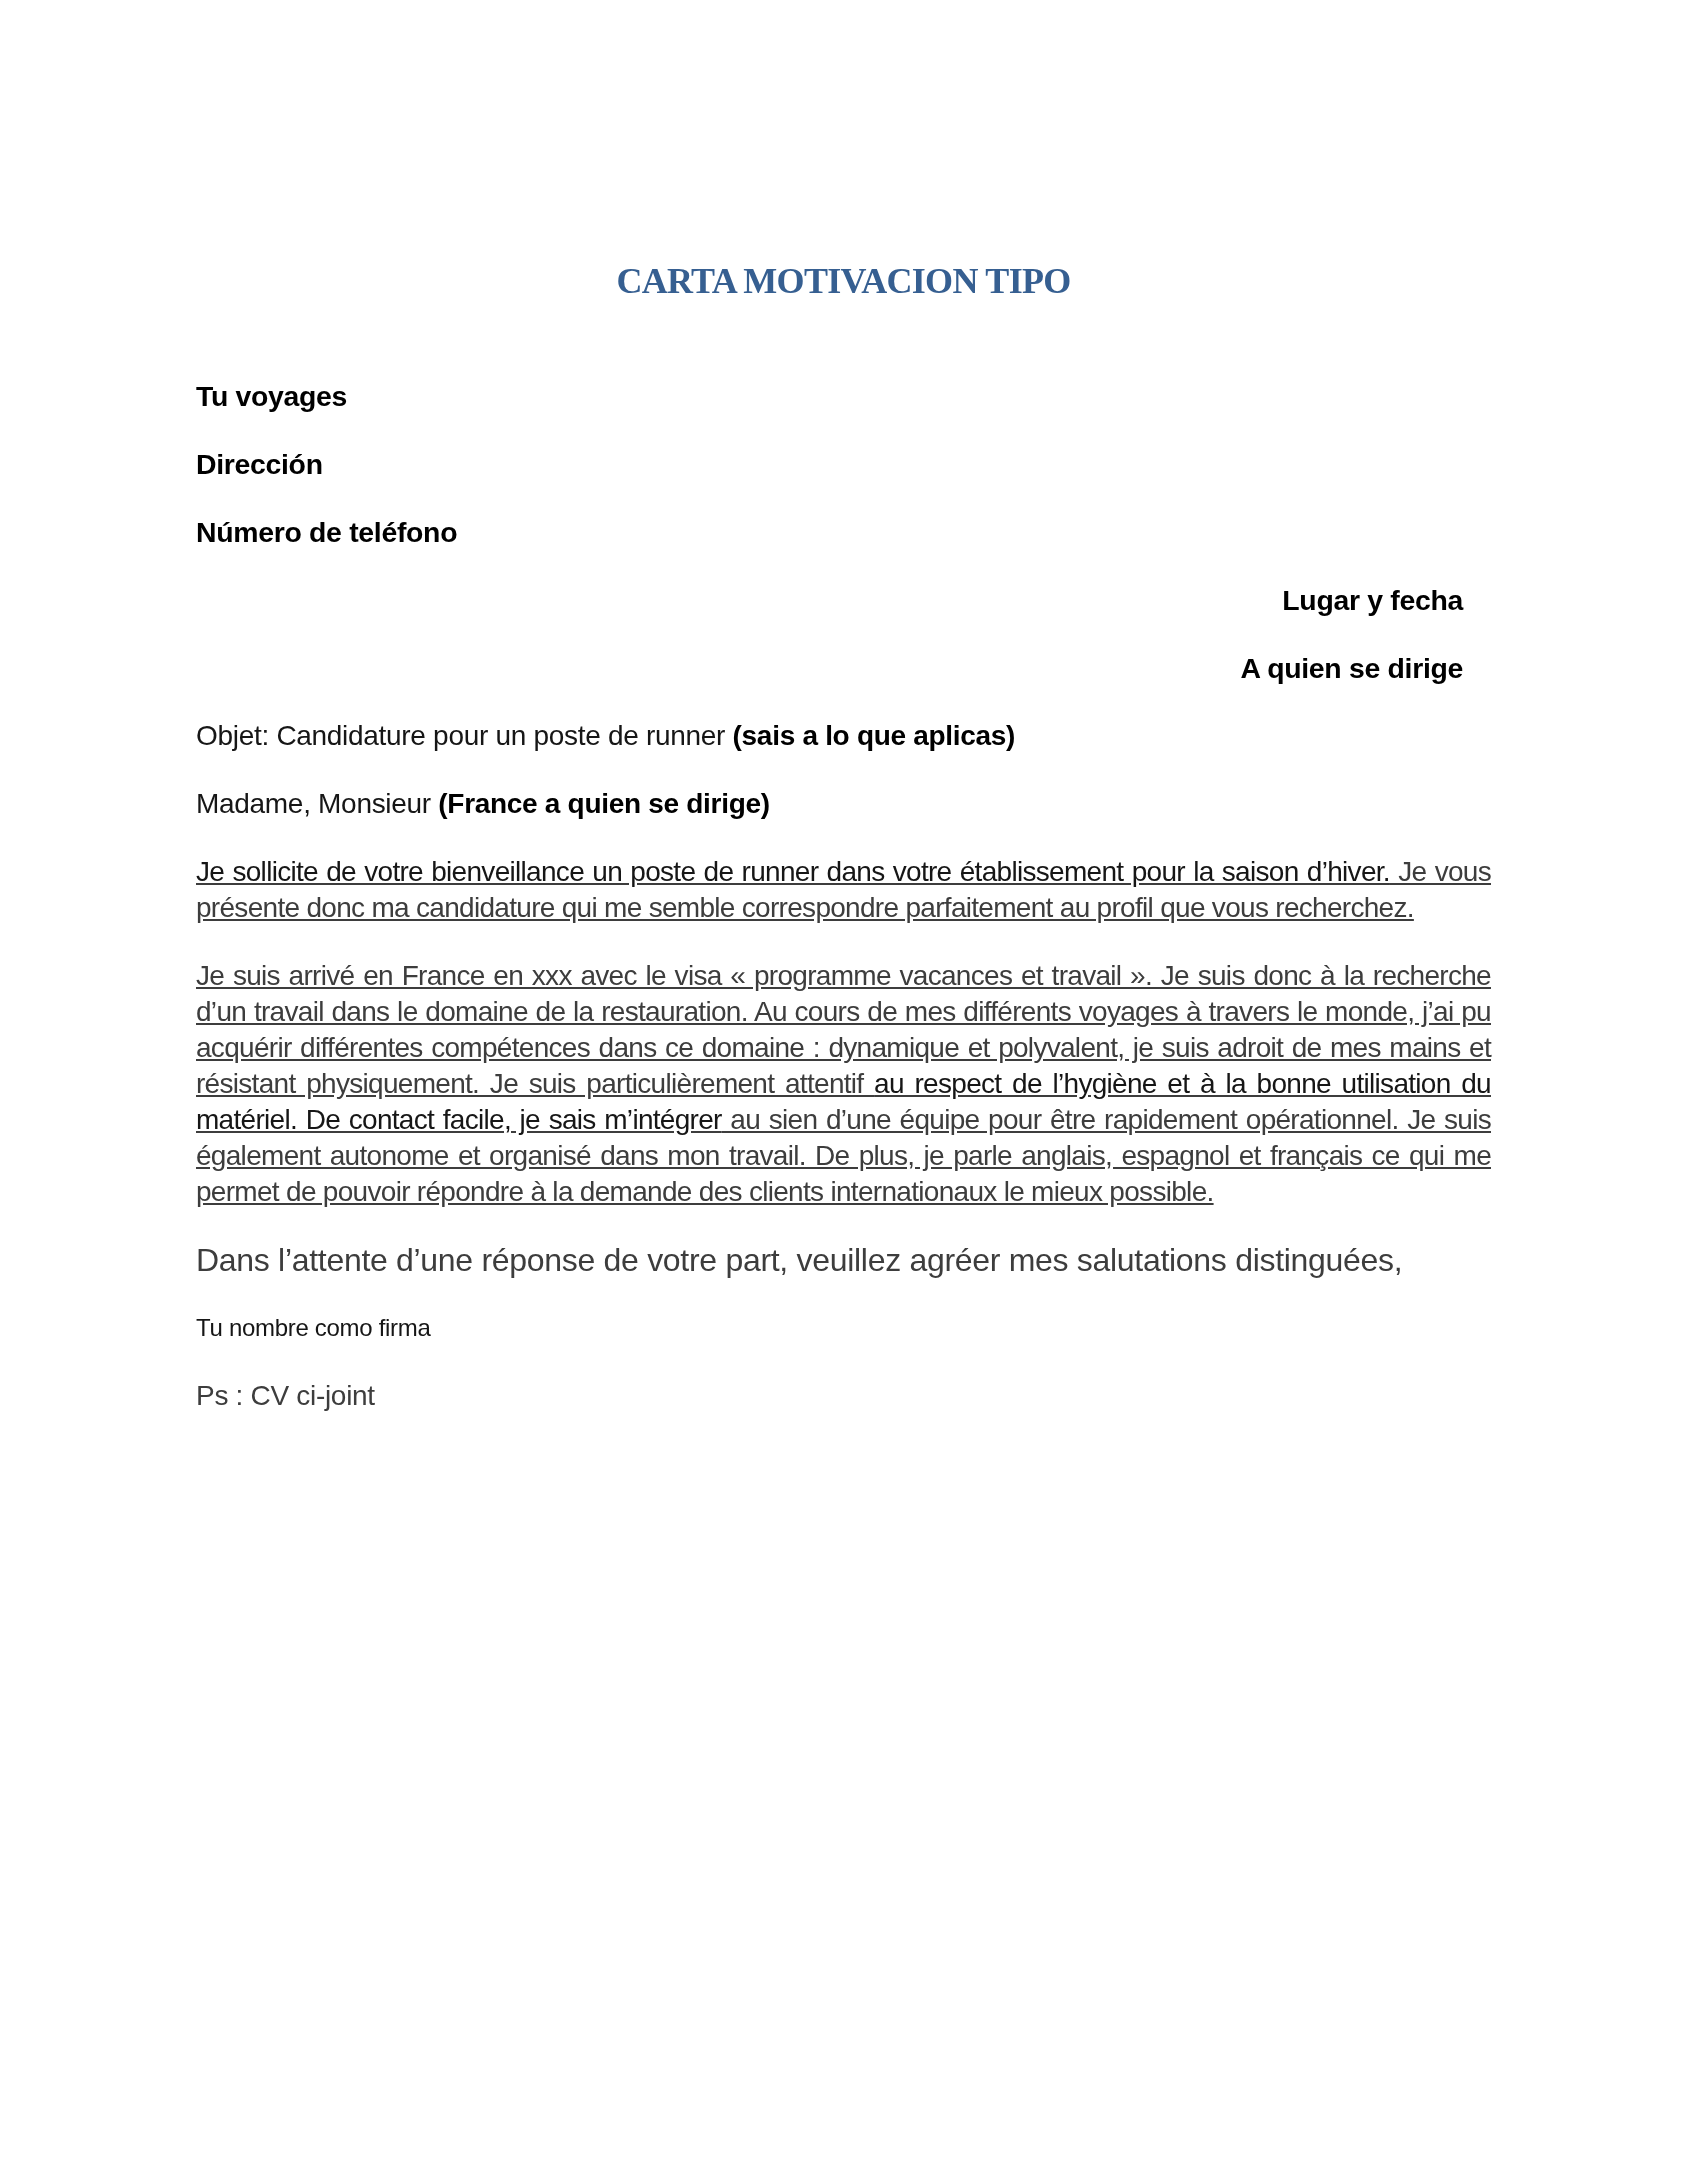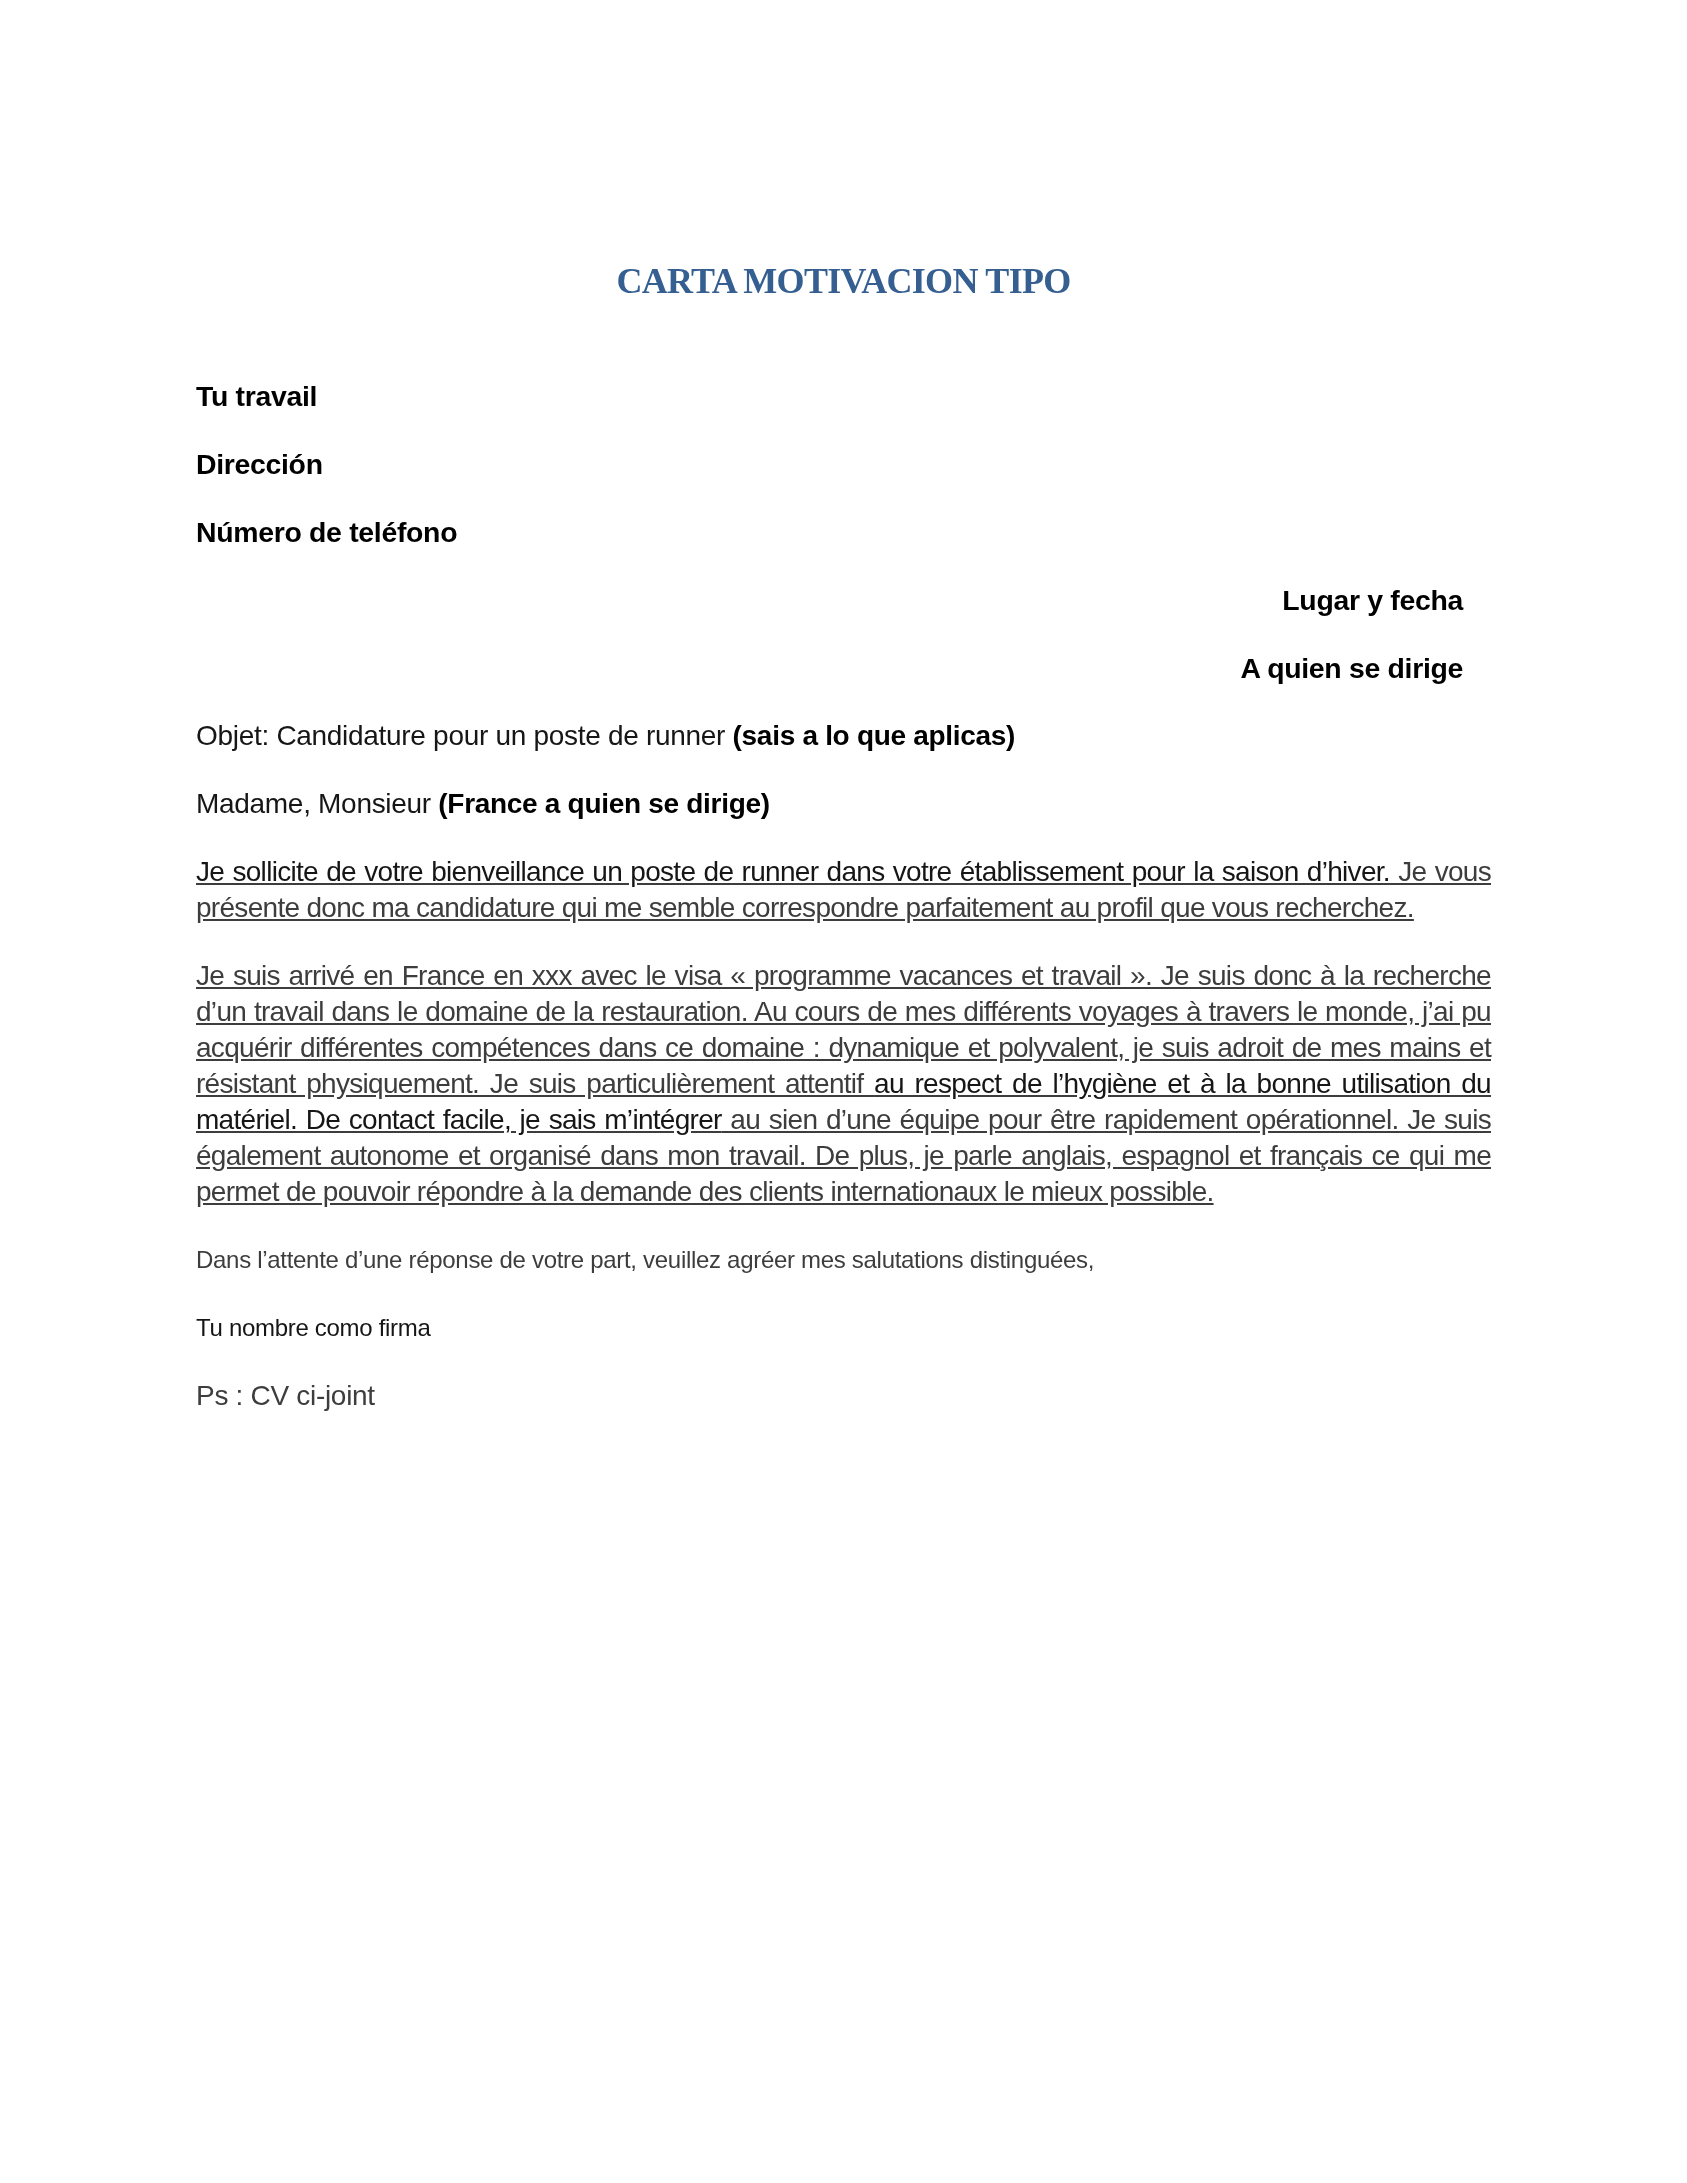--- a/index.html
+++ b/index.html
@@ -53,21 +53,21 @@
     color: var(--color-body-text, #3d3d3d);
     font-size: 28px;
     line-height: 36px;
     letter-spacing: -0.7px;
     text-align: justify;
     text-decoration: underline;
   }
   .para .dark { color: var(--color-dark-text, #161616); }
   .closing {
     color: var(--color-body-text, #3d3d3d);
-    font-size: 24px;
+    font-size: 32px;
     line-height: 36px;
     letter-spacing: -0.3px;
   }
   .signature {
     font-weight: normal;
     color: var(--color-dark-text, #161616);
     font-size: 24px;
     line-height: 36px;
     letter-spacing: -0.3px;
   }
@@ -79,21 +79,21 @@
   }
 </style>
 </head>
 <body>
 
 <div class="page">
   <div class="content">
 
     <h1 class="title">CARTA MOTIVACION TIPO</h1>
 
-    <p class="label">Tu travail</p>
+    <p class="label">Tu voyages</p>
 
     <p class="label">Dirección</p>
 
     <p class="label">Número de teléfono</p>
 
     <p class="label right">Lugar y fecha</p>
 
     <p class="label right">A quien se dirige</p>
 
     <p class="line"><span>Objet: Candidature pour un poste de runner </span><span class="bold">(sais a lo que aplicas)</span></p>

